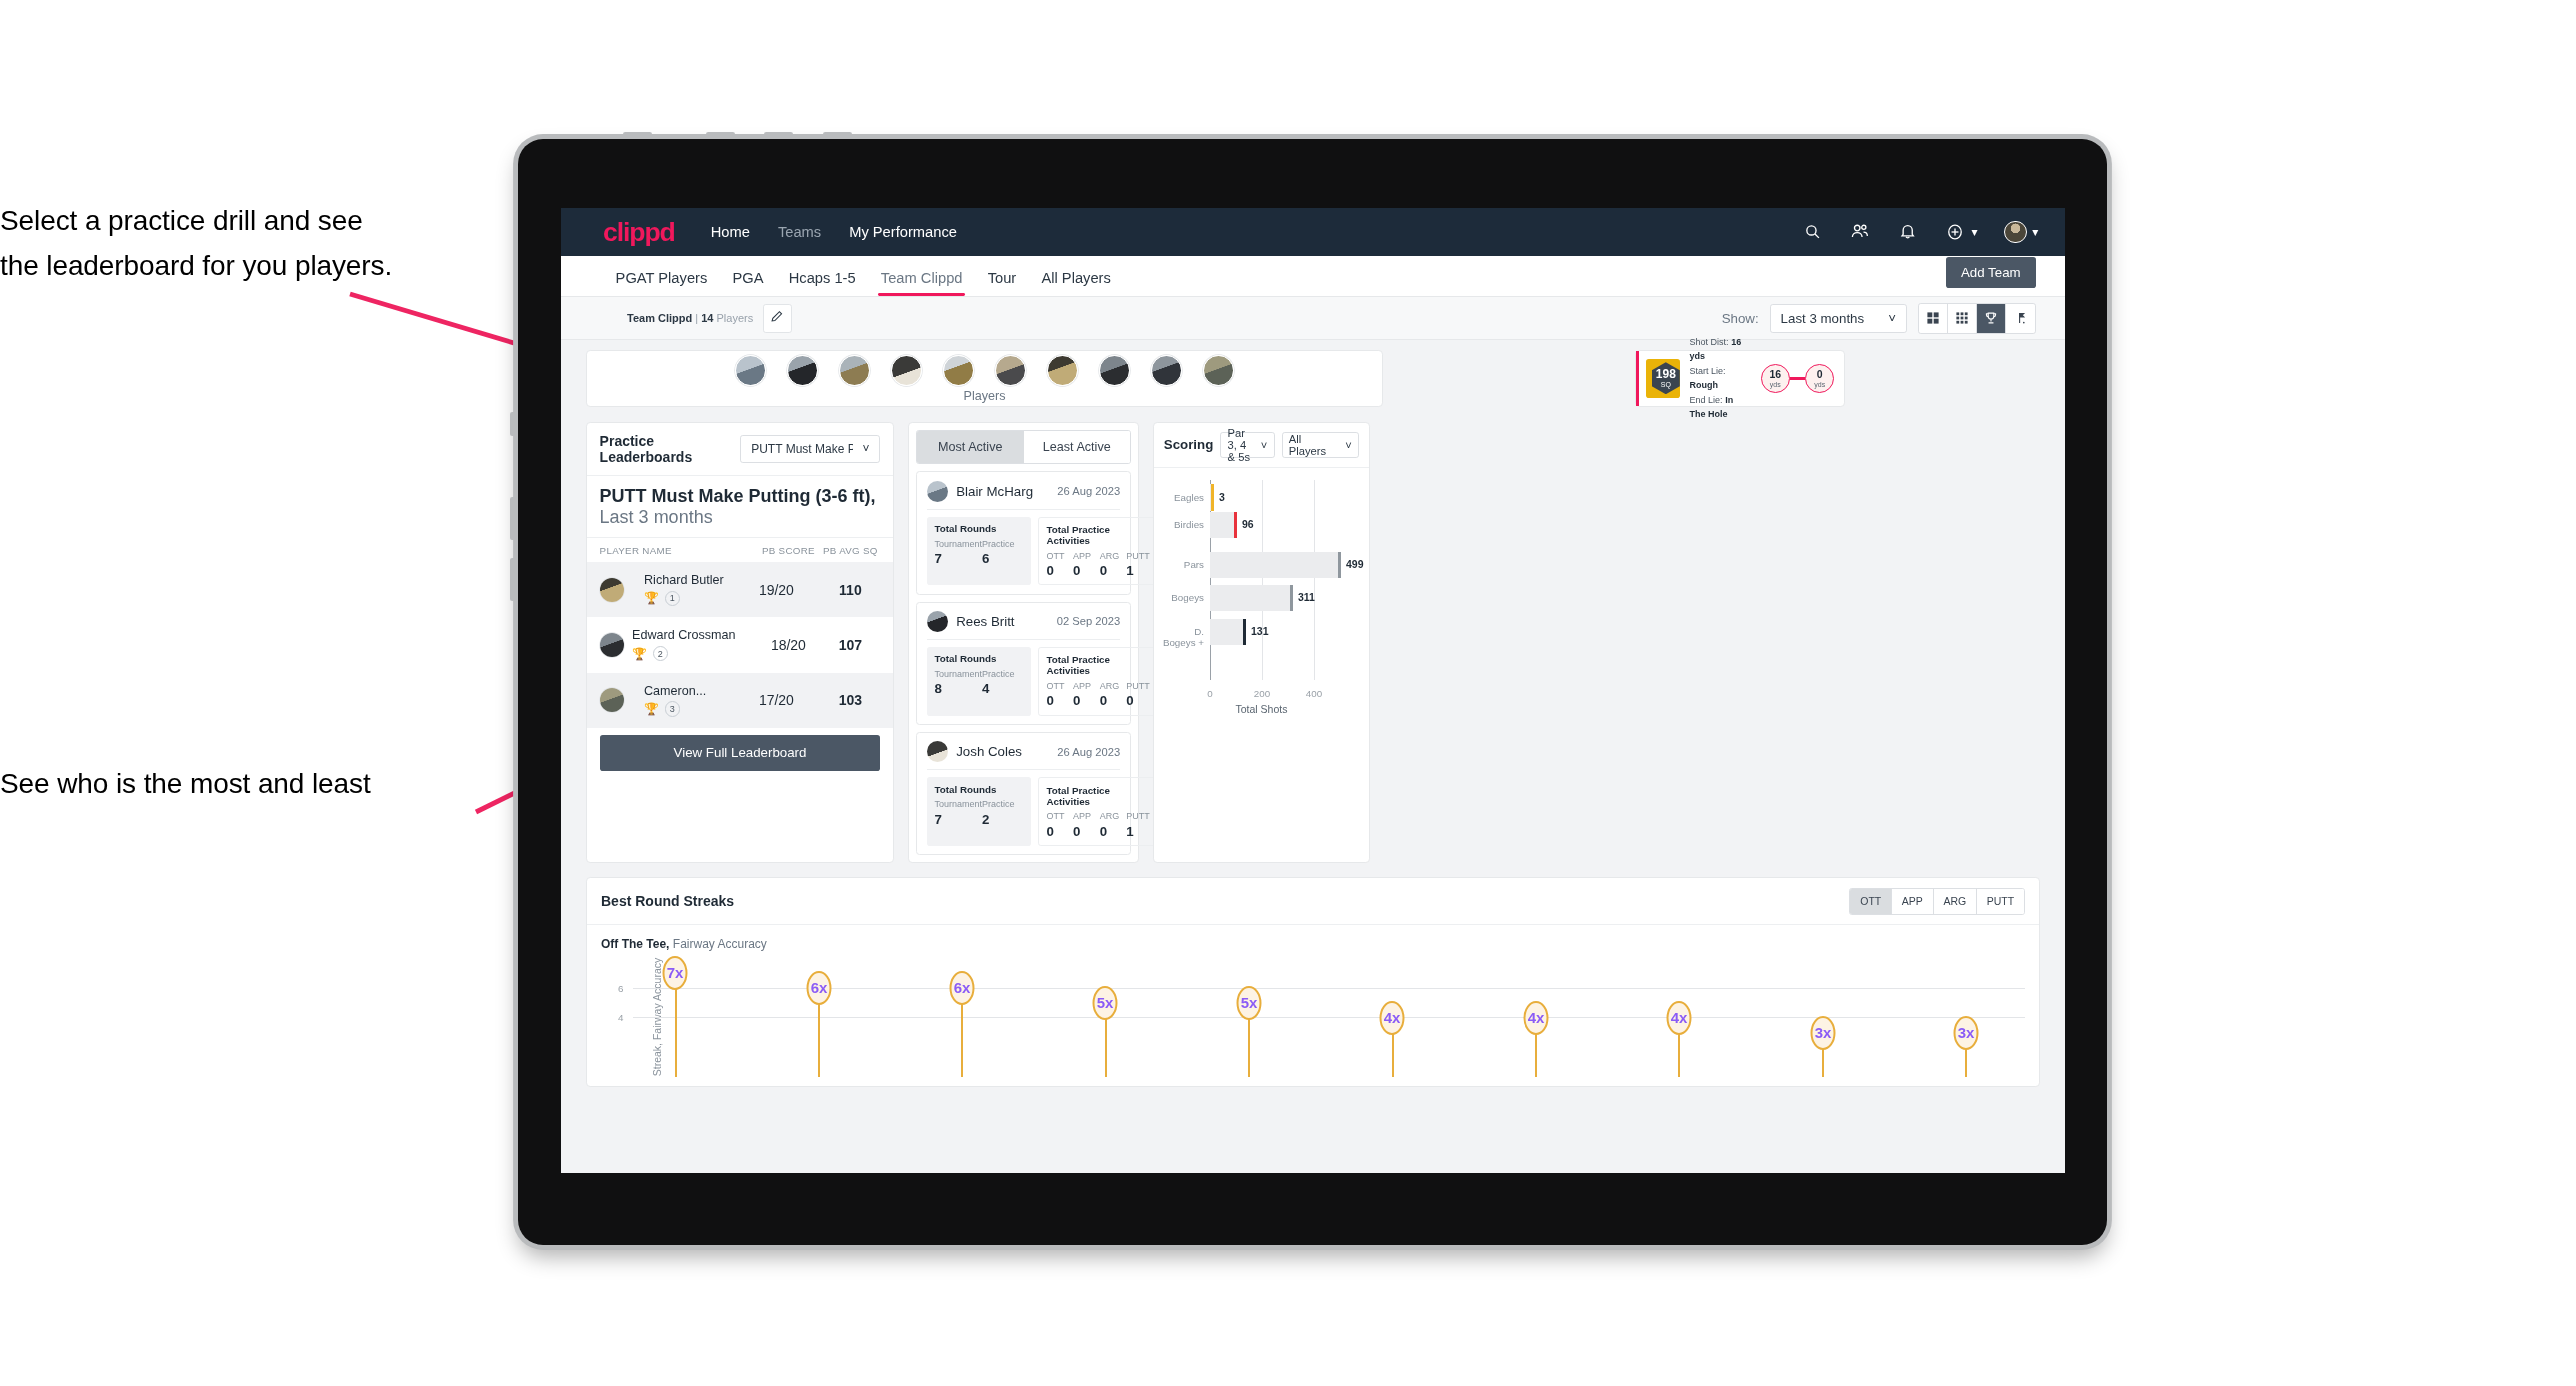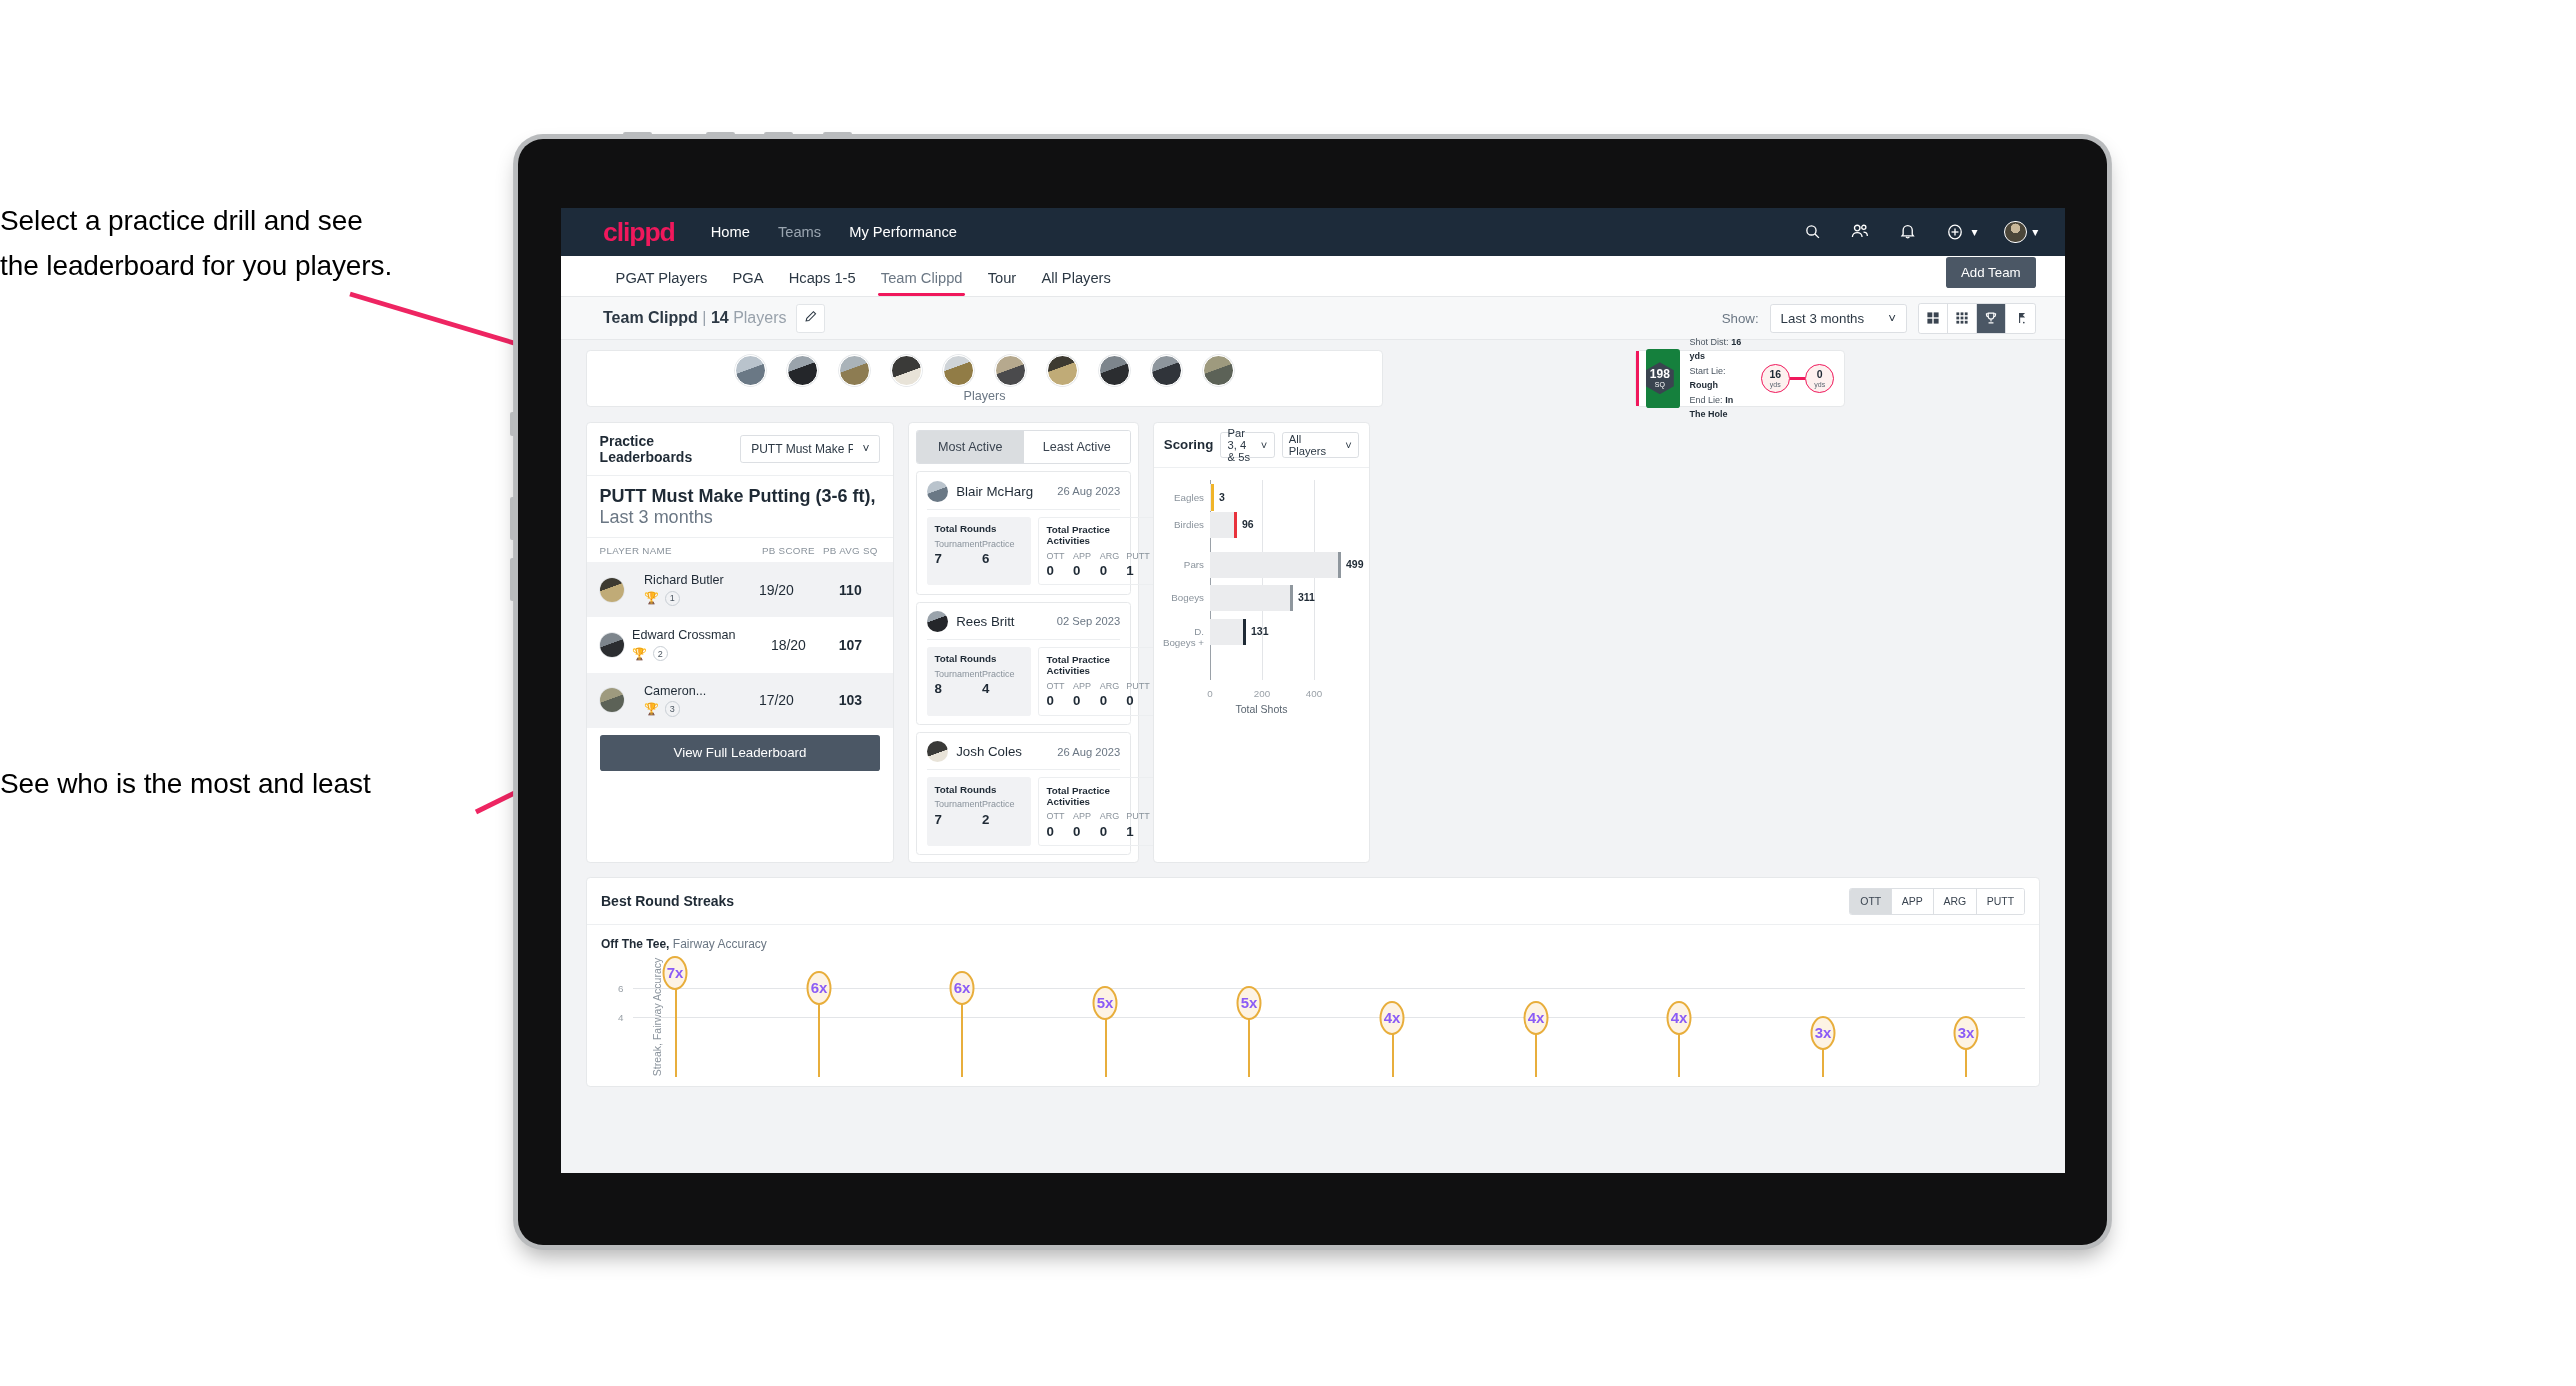--- a/index.html
+++ b/index.html
@@ -100,21 +100,21 @@
     position: absolute; right: 29px; bottom: 8.4px;
     background: #4b5765; color: #fff; font-size: 13.3px;
     padding: 7.7px 15.4px; border-radius: 2.8px;
   }
 
   
   .filterbar {
     height: 43px; background: #f7f8f9; border-bottom: 0.7px solid #e6e8ea;
     display: flex; align-items: center; padding: 0 29px 0 42px;
   }
-  .teamlabel { font-size: 16px; color: #2c3844; }
+  .teamlabel { font-size: 11px; color: #2c3844; margin-left: 24px; }
   .teamlabel b { font-weight: 700; }
   .teamlabel .sep { color: #98a1ab; }
   .pencil-btn {
     width: 29px; height: 29px; margin-left: 9.8px;
     border: 0.7px solid #e2e5e8; background: #fff; border-radius: 2.8px;
     display: flex; align-items: center; justify-content: center;
   }
   .fb-right { margin-left: auto; display: flex; align-items: center; gap: 11.2px; }
   .showlbl { font-size: 13.3px; color: #6b7784; }
   .select-box {
@@ -153,22 +153,22 @@
   .av7 { background: linear-gradient(160deg,#3d3a31 0 40%,#c0ab77 41% 100%); }
   .av8 { background: linear-gradient(160deg,#7d858c 0 44%,#2b2d30 45% 100%); }
   .av9 { background: linear-gradient(160deg,#8e969d 0 40%,#30343a 41% 100%); }
   .av10{ background: linear-gradient(160deg,#9e9a7e 0 45%,#5c6257 46% 100%); }
   .players-lbl { text-align: center; font-size: 12.6px; color: #6b7784; margin-top: 2.8px; }
 
   
   .shot-card { width: 210px; height: 57px; padding: 7px 9.8px; display: flex; align-items: center; gap: 9.8px; position: relative; }
   .shot-card::before { content:""; position:absolute; left:0; top:0; bottom:0; width:2.8px; background:#f0185c; }
   .sq-badge {
-    width: 34px; height: 59px; background: #15803d; border-radius: 2.8px;
-    display: flex; align-items: center; justify-content: flex-start; flex: none;
+    width: 34px; height: 39px; background: #eab308; border-radius: 2.8px;
+    display: flex; align-items: center; justify-content: flex-end; flex: none;
   }
   .hexwrap { position: relative; width: 28px; height: 32px; display:flex; flex-direction:column; align-items:center; justify-content:center;
     background:#3a4450; clip-path: polygon(50% 0, 100% 25%, 100% 75%, 50% 100%, 0 75%, 0 25%); }
   .sq-num { color: #fff; font-size: 12px; font-weight: 700; line-height: 1; }
   .sq-lbl { color: #fff; font-size: 7px; line-height: 1; margin-top: 1.4px; }
   .shot-lines { font-size: 9px; color: #4a5560; line-height: 1.62; }
   .shot-lines b { color: #1f2a35; }
   .dist-pair { margin-left: auto; display: flex; align-items: center; }
   .dist-c {
     width: 29px; height: 29px; border-radius: 50%; border: 1.4px solid #f0185c;

